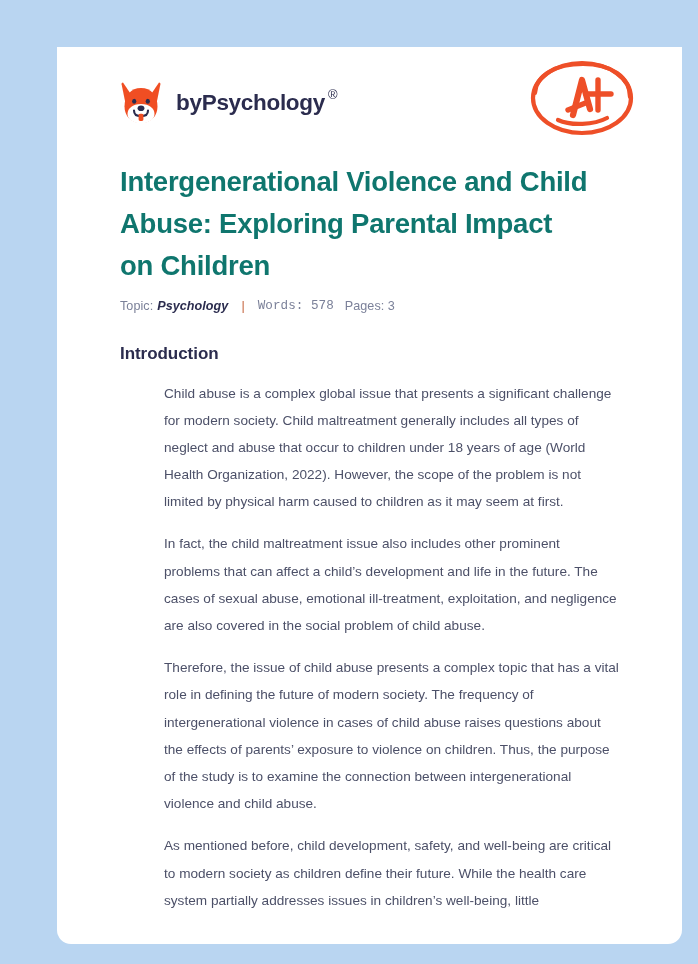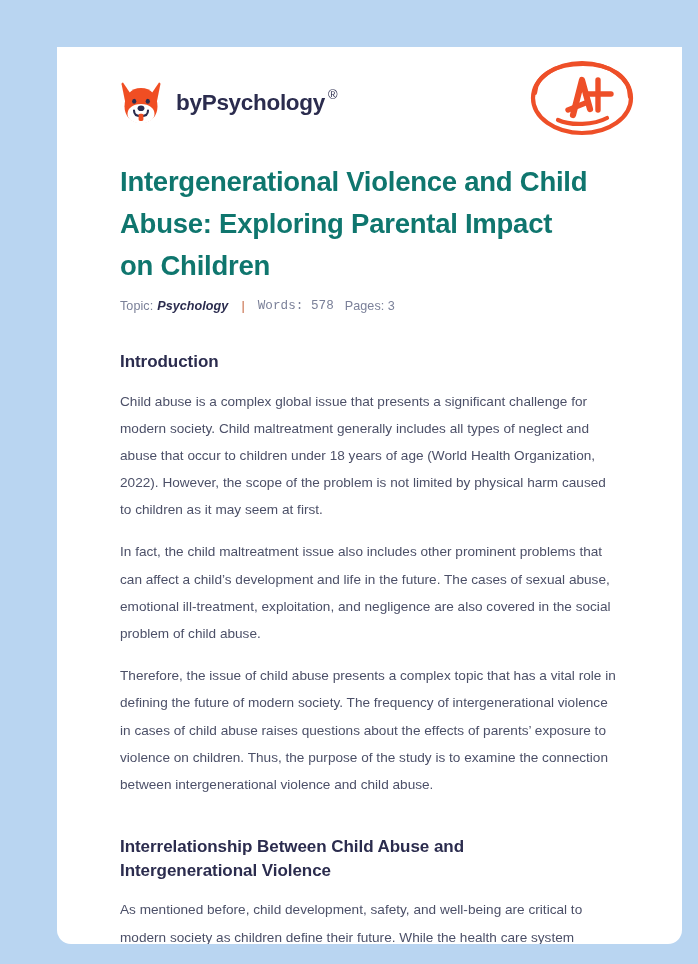--- a/index.html
+++ b/index.html
@@ -123,32 +123,33 @@
   .meta-words { margin-right: 11px; font-family: Liberation Mono, monospace; }
 
   
   .doc-body { padding-bottom: 10px; }
 
   .sec-heading {
     color: #2b2c4e;
     font-size: 17px;
     font-weight: bold;
     line-height: 1.42;
-    margin-top: 37px;
+    margin-top: 29px;
     letter-spacing: -0.05px;
     max-width: 470px;
   }
 
   .para {
     color: #4c5068;
     font-size: 13.6px;
     line-height: 2.0;
     margin-top: 15px;
     max-width: 510px;
     letter-spacing: 0.01px;
+    margin-left: 44px;
   }
   .sec-heading + .para { margin-top: 13px; }
 </style>
 </head>
 <body>
 
 <div class="page-sheet">
   <div class="page-inner">
 
     <div class="brand-header">
@@ -196,18 +197,17 @@
       <span>Pages: 3</span>
     </div>
 
     <div class="doc-body">
 
       <h2 class="sec-heading">Introduction</h2>
       <p class="para">Child abuse is a complex global issue that presents a significant challenge for modern society. Child maltreatment generally includes all types of neglect and abuse that occur to children under 18 years of age (World Health Organization, 2022). However, the scope of the problem is not limited by physical harm caused to children as it may seem at first.</p>
       <p class="para">In fact, the child maltreatment issue also includes other prominent problems that can affect a child’s development and life in the future. The cases of sexual abuse, emotional ill-treatment, exploitation, and negligence are also covered in the social problem of child abuse.</p>
       <p class="para">Therefore, the issue of child abuse presents a complex topic that has a vital role in defining the future of modern society. The frequency of intergenerational violence in cases of child abuse raises questions about the effects of parents’ exposure to violence on children. Thus, the purpose of the study is to examine the connection between intergenerational violence and child abuse.</p>
 
-      <h2 class="sec-heading">Interrelationship Between Child Abuse and Intergenerational Violence</h2>
       <p class="para">As mentioned before, child development, safety, and well-being are critical to modern society as children define their future. While the health care system partially addresses issues in children’s well-being, little</p>
 
     </div>
   </div>
 </div>
 
 </body></html>

